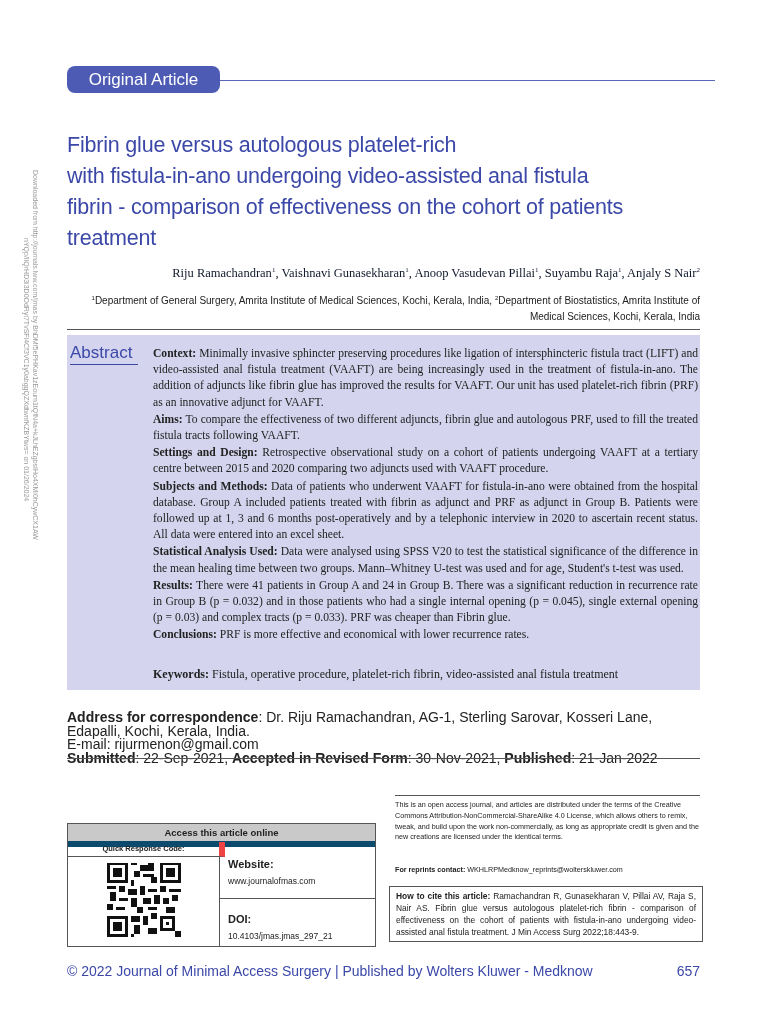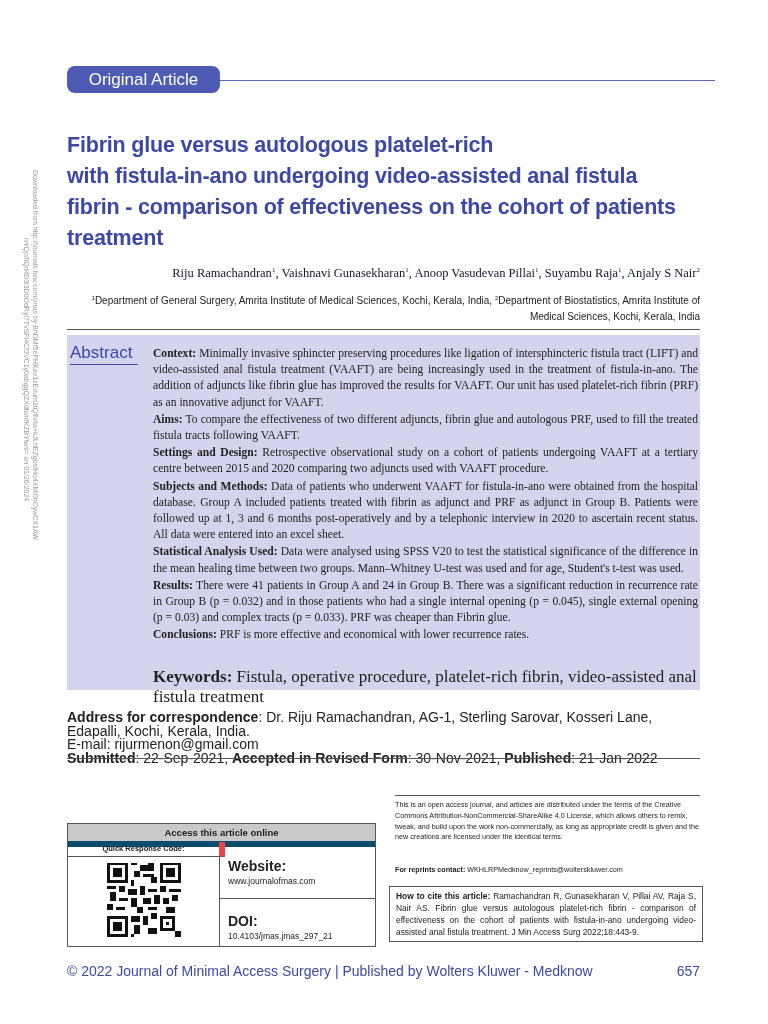--- a/index.html
+++ b/index.html
@@ -10,49 +10,49 @@
   .pill { left:67px; top:66px; width:153px; height:27px; background:#4e5bb5; border-radius:8px; color:#fff; font-family:"Liberation Sans", sans-serif; font-size:17px; line-height:27px; text-align:center; }
   .pill-line { left:220px; top:80px; width:495px; height:1px; background:#5a66b8; }
 
   
   .sidebar { left:6px; top:170px; width:40px; height:470px; }
   .side-text { position:absolute; transform-origin: left top; transform: rotate(90deg); white-space:nowrap; font-size:7px; color:#9a9a9a; font-family:"Liberation Sans", sans-serif; }
   .side-line1 { left:33px; top:0; }
   .side-line2 { left:24px; top:68px; }
 
   
-  .title { left:67px; top:130px; width:650px; color:#3b48a8; font-family:"Liberation Sans", sans-serif; font-weight:bold; font-size:21.5px; line-height:31px; letter-spacing:-0.2px; }
+  .title { left:67px; top:130px; width:650px; color:#3b48a8; font-family:"Liberation Sans", sans-serif; font-weight:normal; font-size:21.5px; line-height:31px; letter-spacing:-0.2px; }
   .authors { left:67px; top:266px; width:633px; text-align:right; color:#0f172a; font-family:"Liberation Serif", serif; font-size:12.5px; }
   .authors sup { font-size:7px; }
   .affil { left:67px; top:290px; width:633px; text-align:right; font-size:10px; line-height:16px; color:#222; }
   .affil sup { font-size:6px; }
   .rule1 { left:67px; top:329px; width:633px; height:1px; background:#555; }
 
   
   .abstract-box { left:67px; top:335px; width:633px; height:355px; background:#d4d4ee; }
   .abstract-label { left:70px; top:343px; color:#3b48a8; font-weight:normal; font-size:17px; font-family:"Liberation Sans", sans-serif; }
   .abstract-ul { left:70px; top:364px; width:68px; height:1px; background:#3b48a8; }
   .abstract-body { left:153px; top:346px; width:545px; font-family:"Liberation Serif", serif; font-size:11.6px; line-height:16.2px; color:#222; text-align:justify; }
   .abstract-body p { margin:0 0 1px 0; }
   .abstract-body b { font-family:"Liberation Serif", serif; }
-  .keywords { left:153px; top:667px; width:545px; font-family:"Liberation Serif", serif; font-size:17px; color:#222; }
+  .keywords { left:153px; top:667px; width:545px; font-family:"Liberation Serif", serif; font-size:12px; color:#222; }
 
   
   .corr { left:67px; top:711px; width:640px; font-size:14px; line-height:13.5px; color:#222; }
   .rule2 { left:67px; top:758px; width:633px; height:1px; background:#555; }
 
   
   .access { left:67px; top:823px; width:307px; height:122px; border:1px solid #555; }
   .access-head { position:absolute; left:0; top:0; width:307px; height:17px; background:#c9c9c9; border-bottom:6px solid #0c4a6e; text-align:center; font-weight:bold; font-size:9.5px; line-height:17px; }
   .qr-label { position:absolute; left:0; top:18px; width:151px; height:14px; border-bottom:1px solid #555; border-right:6px solid #ef4444; text-align:center; font-weight:bold; font-size:7.5px; line-height:13px; }
   .qr-cell { position:absolute; left:0; top:33px; width:151px; height:89px; border-right:1px solid #555; }
   .qr { position:absolute; left:39px; top:4px; width:74px; height:77px; }
   .site-cell { position:absolute; left:152px; top:18px; width:155px; height:56px; border-bottom:1px solid #555; }
   .doi-cell { position:absolute; left:152px; top:75px; width:155px; height:47px; }
-  .cell-label { position:absolute; left:8px; font-weight:bold; font-size:14px; }
+  .cell-label { position:absolute; left:8px; font-weight:bold; font-size:11px; }
   .cell-val { position:absolute; left:8px; font-size:8.5px; }
 
   
   .rule3 { left:395px; top:795px; width:305px; height:1px; background:#555; }
   .license { left:395px; top:800px; width:310px; font-size:7.2px; line-height:10.8px; color:#222; }
   .reprints { left:395px; top:865px; width:310px; font-size:7.2px; color:#222; }
   .cite { left:389px; top:886px; width:314px; height:56px; border:1px solid #555; padding:3px 6px; box-sizing:border-box; font-size:8.4px; line-height:12px; text-align:justify; color:#222; }
 
   
   .footer { left:67px; top:963px; width:633px; font-family:Liberation Sans, sans-serif; font-size:14px; color:#3b48a8; }

